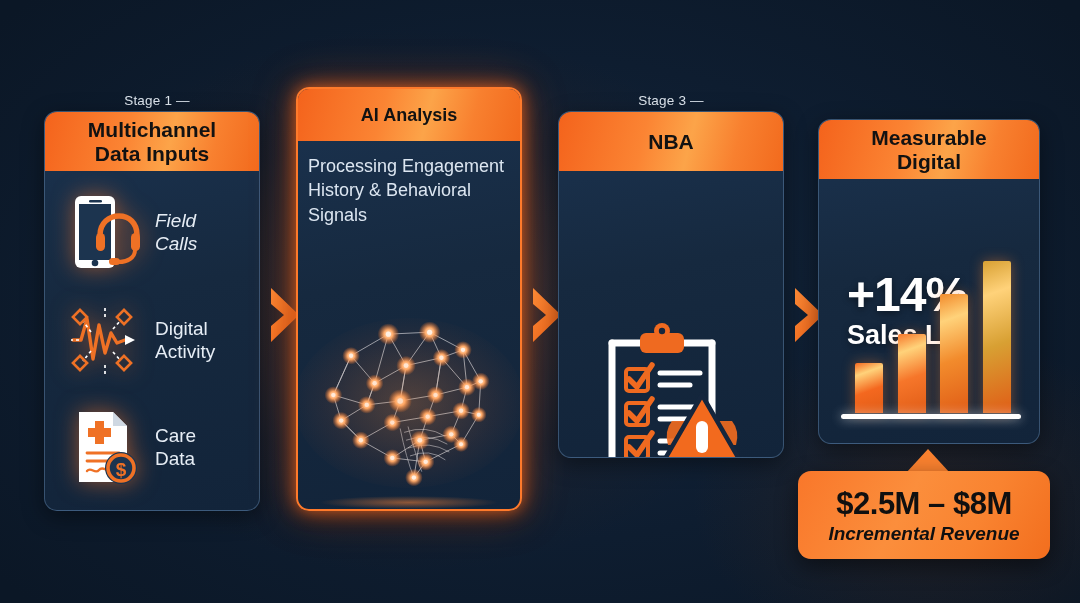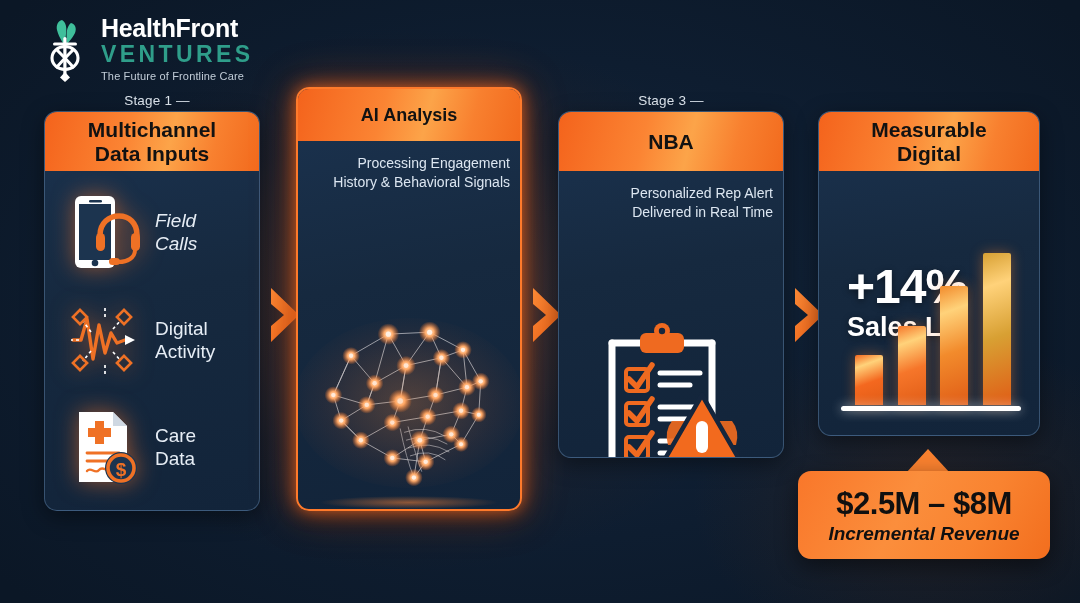--- a/index.html
+++ b/index.html
@@ -45,21 +45,21 @@
     box-shadow:0 0 18px rgba(255,110,35,0.78), 0 0 44px rgba(255,95,25,0.40), 0 6px 26px rgba(0,0,0,0.5);
   }
   .card-head {
     background:linear-gradient(104deg,#f4631c 0%,#fb8433 38%,#fca449 58%,#f8802f 78%,#f26a1d 100%);
     color:#121212; font-weight:bold; text-align:center;
     display:flex; align-items:center; justify-content:center;
     line-height:1.12; padding:9px 6px;
   }
   .card-body { position:relative; width:100%; }
   .card-sub {
-    color:#dce6f1; text-align:right; font-size:14px;
+    color:#dce6f1; text-align:left; font-size:18px;
     line-height:1.35; padding:13px 10px 0;
   }
 
   
   .s1-row { position:absolute; display:flex; align-items:center; gap:14px; left:24px; }
   .s1-ico { width:72px; height:82px; flex:0 0 auto; filter:drop-shadow(0 0 11px rgba(255,120,40,0.55)); }
   .s1-lbl { color:#e6edf5; font-size:19px; line-height:1.22; }
 
   
   .brain-box { position:absolute; left:0; top:142px; width:100%; height:230px; }
@@ -107,37 +107,20 @@
     border-bottom:24px solid #f9812f;
   }
   .co-l1 { color:#101010; font-size:31px; font-weight:bold; letter-spacing:-0.5px; line-height:1; }
   .co-l2 { color:#101010; font-size:19px; font-weight:bold; margin-top:5px; line-height:1;font-style:italic; }
 </style>
 </head>
 <body>
 
 <div id="stage">
 
-  <div class="logo-wrap">
-    <svg class="logo-mark" viewBox="0 0 50 66">
-      <path d="M25 30 C25 30 19 22 17 14 C16 9 18 5 22 4 C26 6 27 12 26 18 C25.4 23 25 27 25 30 Z" fill="#3fbf9b"></path>
-      <path d="M26 29 C26 29 32 23 35 17 C37 12 35 8 31 7 C27.5 9.5 26.5 15 26.6 20 C26.7 24 26.2 27 26 29 Z" fill="#3fbf9b"></path>
-      <rect x="23.3" y="21" width="3.2" height="40" rx="1.5" fill="#ffffff"></rect>
-      <rect x="13" y="26.5" width="24" height="3.1" rx="1.5" fill="#ffffff"></rect>
-      <ellipse cx="25" cy="42" rx="13" ry="11.5" fill="none" stroke="#ffffff" stroke-width="3.1"></ellipse>
-      <path d="M17 34 C22 39 28 45 33 51" stroke="#ffffff" stroke-width="3.1" fill="none" stroke-linecap="round"></path>
-      <path d="M33 34 C28 39 22 45 17 51" stroke="#ffffff" stroke-width="3.1" fill="none" stroke-linecap="round"></path>
-      <path d="M25 56 L30 61.5 L25 66 L20 61.5 Z" fill="#ffffff"></path>
-    </svg>
-    <div class="logo-text">
-      <div class="logo-l1">HealthFront</div>
-      <div class="logo-l2">VENTURES</div>
-      <div class="logo-l3">The Future of Frontline Care</div>
-    </div>
-  </div>
 
   <div class="stage-label" style="left:44px;  top:93px; width:226px;">Stage 1 —</div>
   <div class="stage-label" style="left:296px; top:91px; width:226px;">Stage 2 —</div>
   <div class="stage-label" style="left:558px; top:93px; width:226px;">Stage 3 —</div>
 
   <div class="card" style="left:44px; top:111px; width:216px; height:400px;">
     <div class="card-head" style="height:59px; font-size:21px;">
       <div>
         <div>Multichannel</div>
         <div>Data Inputs</div>
@@ -346,24 +329,20 @@
     <path d="M3 3 L31 30 L3 57 L3 41 L16 30 L3 19 Z" fill="url(#ag2)"></path>
   </svg>
 
   <div class="card" style="left:558px; top:111px; width:226px; height:347px;">
     <div class="card-head" style="height:59px; font-size:21px;">
       <div>
         <div>NBA</div>
       </div>
     </div>
     <div class="card-body" style="height:288px;">
-      <div class="card-sub">
-        <div>Personalized Rep Alert</div>
-        <div>Delivered in Real Time</div>
-      </div>
       <svg class="clip-box" viewBox="0 0 178 168">
         <path d="M30 22 L30 148 L130 148 L130 22" fill="none" stroke="#ffffff" stroke-width="7" stroke-linecap="round" stroke-linejoin="round"></path>
         <path d="M30 22 L62 22 M98 22 L130 22" stroke="#ffffff" stroke-width="7" stroke-linecap="round"></path>
         <rect x="58" y="12" width="44" height="20" rx="6" fill="#ef6a20"></rect>
         <circle cx="80" cy="10" r="8" fill="#ef6a20"></circle>
         <circle cx="80" cy="10" r="3.2" fill="#15263d"></circle>
         <g fill="none" stroke="#ef6a20" stroke-width="4">
           <rect x="44" y="48" width="22" height="22" rx="3"></rect>
           <rect x="44" y="82" width="22" height="22" rx="3"></rect>
           <rect x="44" y="116" width="22" height="22" rx="3"></rect>
@@ -393,21 +372,21 @@
   <svg class="arrow" style="left:792px; top:285px;" viewBox="0 0 34 60">
     <defs>
         <linearGradient id="ag3" x1="0" y1="0" x2="1" y2="1">
       <stop offset="0%" stop-color="#fb8a36"></stop>
           <stop offset="100%" stop-color="#ed5f16"></stop>
     </linearGradient>
       </defs>
     <path d="M3 3 L31 30 L3 57 L3 41 L16 30 L3 19 Z" fill="url(#ag3)"></path>
   </svg>
 
-  <div class="card" style="left:818px; top:111px; width:222px; height:325px;">
+  <div class="card" style="left:818px; top:119px; width:222px; height:325px;">
     <div class="card-head" style="height:59px; font-size:21px;">
       <div>
         <div>Measurable</div>
         <div>Digital</div>
       </div>
     </div>
     <div class="card-body" style="height:266px;">
       <div class="s4-stat">
         <div class="s4-big">+14%</div>
         <div class="s4-small">Sales Lift</div>

